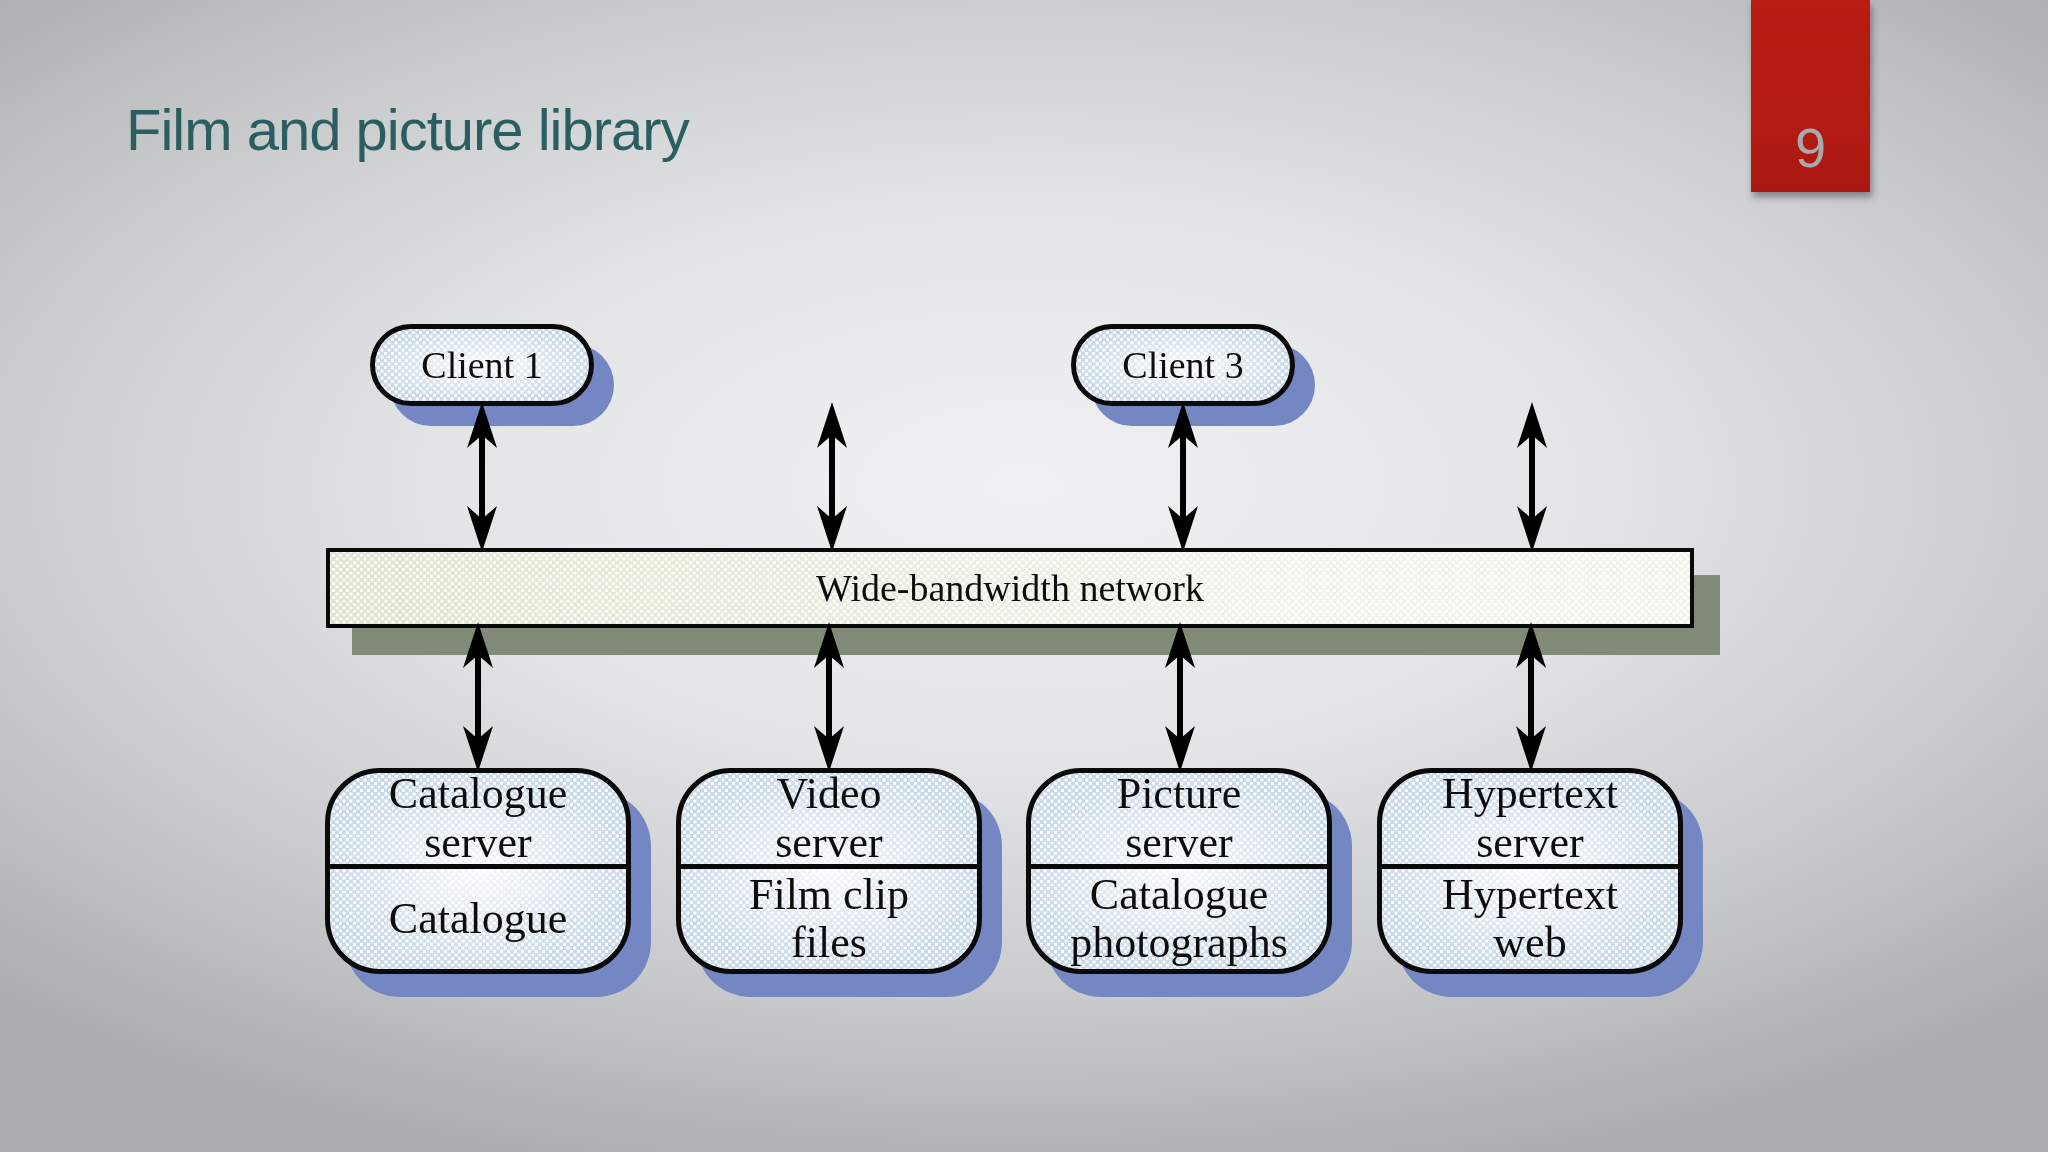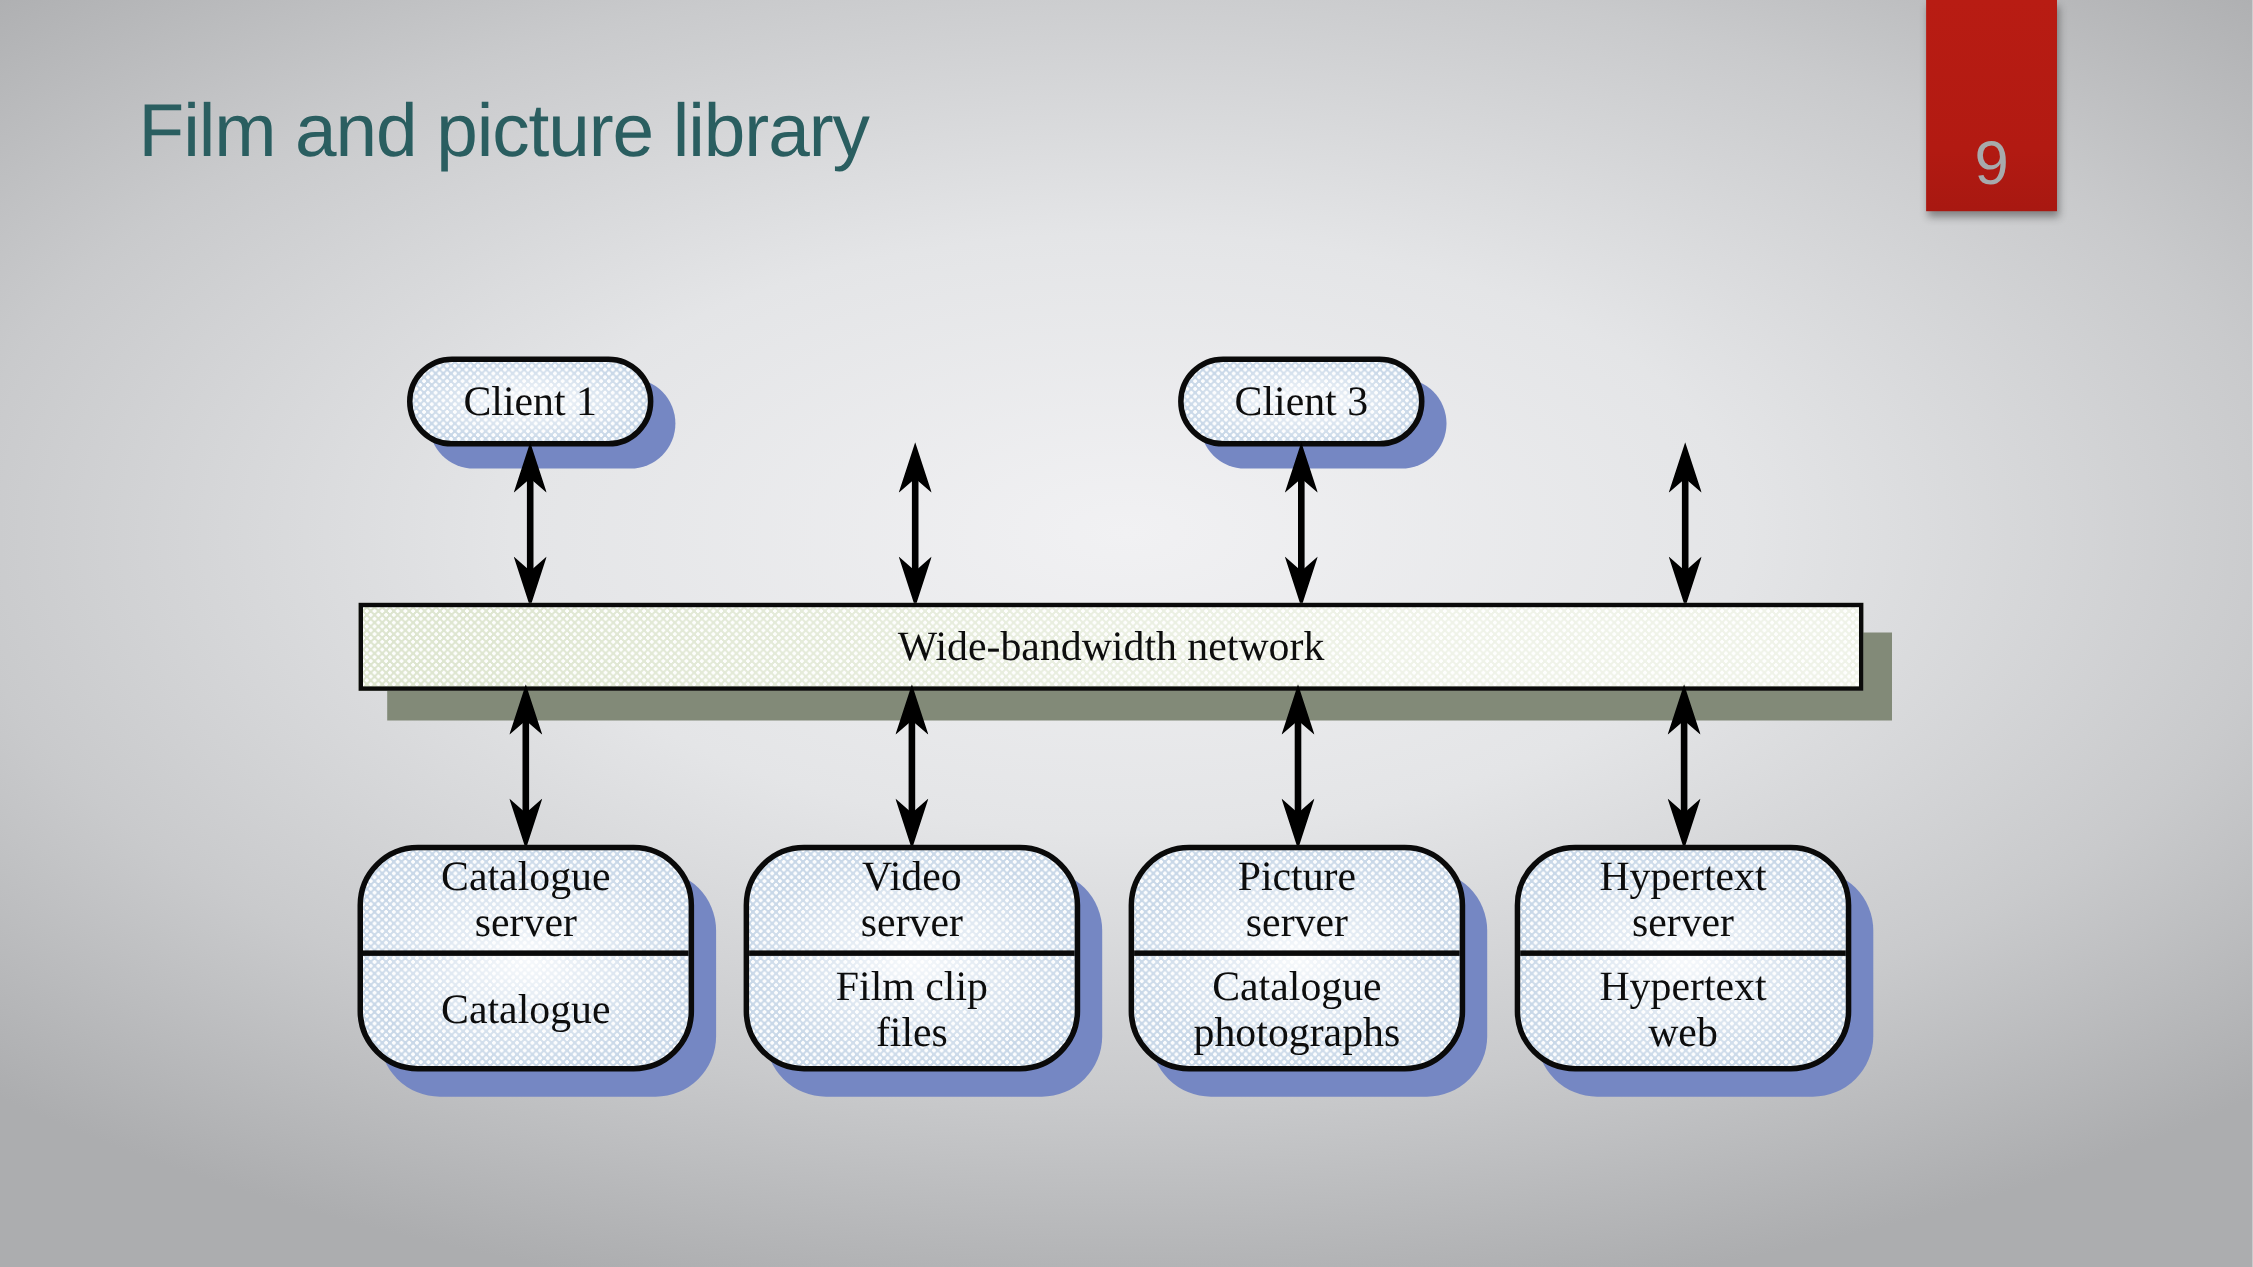--- a/index.html
+++ b/index.html
@@ -4,22 +4,22 @@
 <style>
   html,body{margin:0;padding:0;}
   body{width:2048px;height:1152px;overflow:hidden;font-family:"Liberation Sans",sans-serif;}
   .stage{
     position:relative;width:2048px;height:1152px;
     background:radial-gradient(ellipse 72% 62% at 50% 42%, #f1f1f3 0%, #e4e5e7 38%, #c9cacc 72%, #acadaf 100%);
     overflow:hidden;
   }
   
   .slide-title{
-    position:absolute;left:126px;top:84px;margin:0;
-    font-size:68px;font-weight:400;letter-spacing:-1px;
+    position:absolute;left:126px;top:100px;margin:0;
+    font-size:58px;font-weight:400;letter-spacing:-1px;
     color:#2a5e60;line-height:1.05;
   }
   
   .badge{
     position:absolute;left:1751px;top:0;width:119px;height:192px;
     background:linear-gradient(180deg,#b81c13 0%,#b21a12 70%,#a81811 100%);
     box-shadow:2px 5px 7px rgba(40,40,40,.45);
     display:flex;align-items:flex-end;justify-content:center;
   }
   .badge span{font-size:56px;color:#a7aaac;padding-bottom:16px;line-height:1;}
@@ -55,21 +55,21 @@
     background-position:0 0, 0 0, 3.5px 3.5px;
     box-shadow:26px 27px 0 0 #828a78;
     display:flex;align-items:center;justify-content:center;
     font-family:"Liberation Serif","DejaVu Serif",serif;font-size:38px;color:#0d0d0d;
   }
   
   .server{
     top:768px;width:306px;height:206px;border-radius:55px;
     box-shadow:20px 23px 0 0 #7587c3;
     display:flex;flex-direction:column;
-    font-size:38px;line-height:1.1;text-align:center;
+    font-size:44px;line-height:1.1;text-align:center;
   }
   .server.s1{left:325px}.server.s2{left:676px}.server.s3{left:1026px}.server.s4{left:1377px}
   .server .top{
     box-sizing:border-box;height:96px;border-bottom:5px solid #0a0a0a;
     display:flex;align-items:center;justify-content:center;white-space:pre-line;
   }
   .server .bottom{
     flex:1;display:flex;align-items:center;justify-content:center;white-space:pre-line;
   }
   

